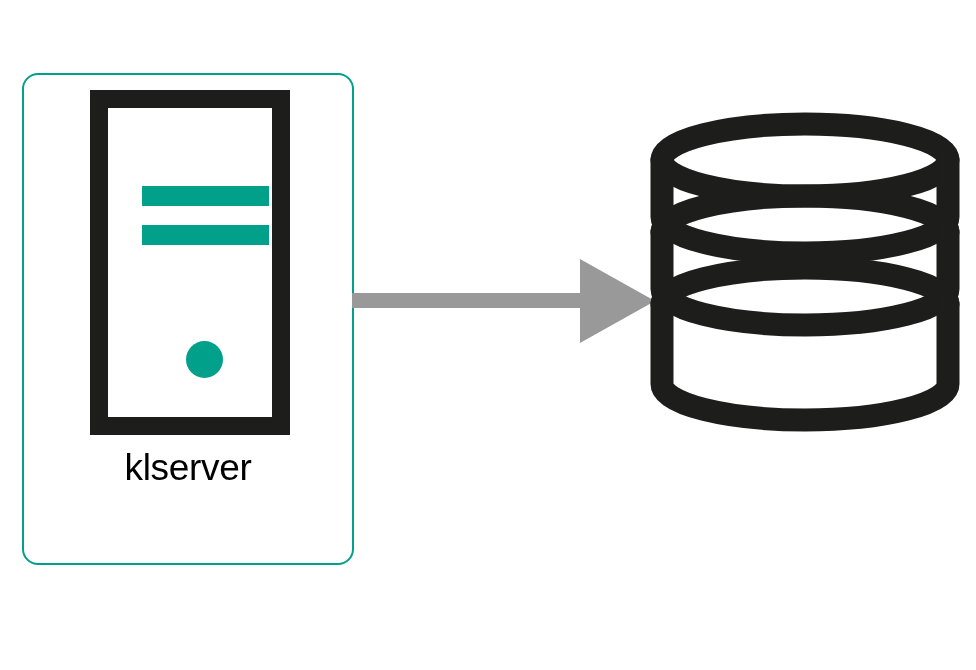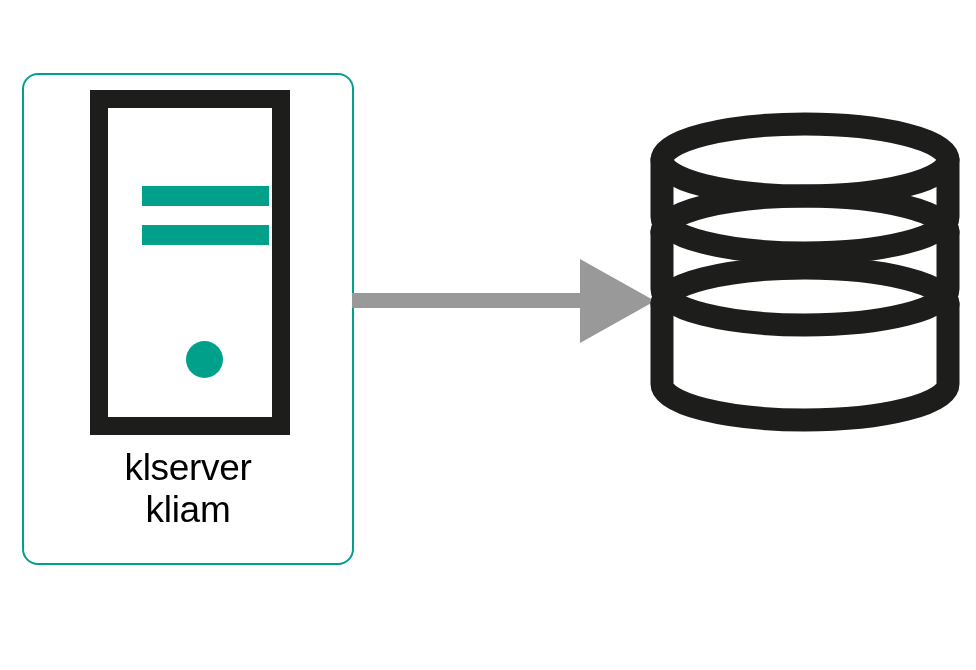--- a/index.html
+++ b/index.html
@@ -111,21 +111,20 @@
   <div class="server-icon">
     <div class="server-chassis">
       <div class="server-bar bar-1"></div>
       <div class="server-bar bar-2"></div>
       <div class="server-led"></div>
     </div>
   </div>
 
   <div class="node-label">
     <div>klserver</div>
-    <div>kliam</div>
   </div>
 
   <div class="arrow">
     <svg width="306" height="92" viewBox="0 0 306 92">
       <path d="M 0 38 L 228 38 L 228 4 L 303 46 L 228 88 L 228 53 L 0 53 Z" fill="#999999"></path>
     </svg>
   </div>
 
   <div class="database-icon">
     <svg width="310" height="356" viewBox="0 0 310 356">

